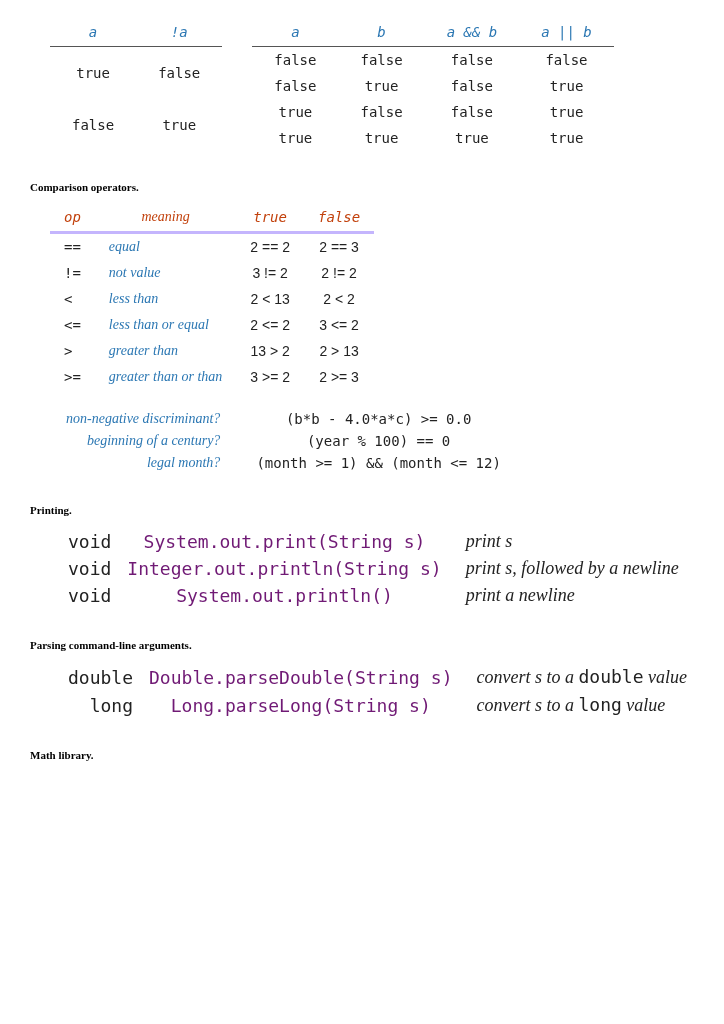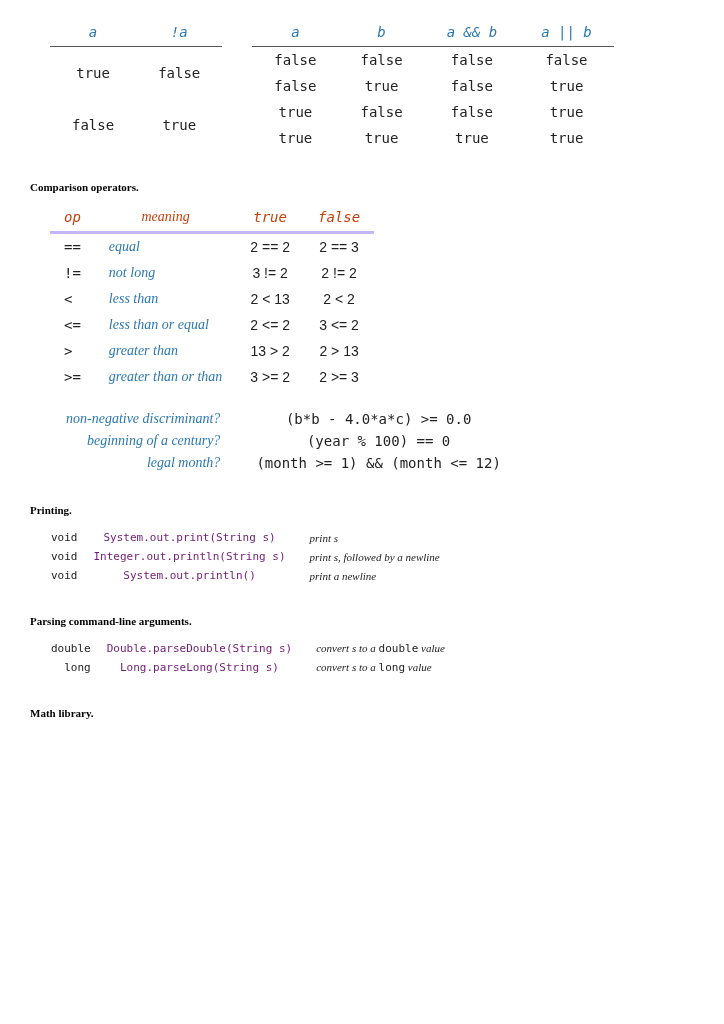--- a/index.html
+++ b/index.html
@@ -13,21 +13,21 @@
 table.cmp{border-collapse:collapse;font-size:14px;margin-left:20px}
 table.cmp th{padding:4px 14px 6px;color:#c2410c;font-style:italic;font-weight:normal;border-bottom:3px solid #c4b5fd;font-family:'Lucida Console',Menlo,Consolas,monospace}
 table.cmp th.meaning{font-family:Georgia,serif}
 table.cmp td{padding:5px 14px;color:#222}
 table.cmp td.op{font-family:'Lucida Console',Menlo,Consolas,monospace;text-align:left}
 table.cmp td.meaning{color:#2b77b3;font-style:italic;font-family:Georgia,serif;text-align:left}
 table.cmp td.ex{font-family:Liberation Sans, sans-serif;text-align:center}
 table.examples{border-collapse:collapse;font-size:14px;margin:18px 0 0 30px}
 table.examples td.q{color:#2b77b3;font-style:italic;font-family:Georgia,serif;text-align:right;padding:3px 30px 3px 6px}
 table.examples td.a{font-family:'Lucida Console',Menlo,Consolas,monospace;color:#222;text-align:center;padding:3px 6px}
-table.api{border-collapse:collapse;font-size:11px;margin-left:13px}
+table.api{border-collapse:collapse;font-size:18px;margin-left:30px}
 table.api td{padding:3px 8px}
 table.api td.ret{font-family:'Lucida Console',Menlo,Consolas,monospace;text-align:right;color:#222}
 table.api td.sig{font-family:'Lucida Console',Menlo,Consolas,monospace;text-align:center;color:#701a75}
 table.api td.desc{font-style:italic;font-family:Georgia,serif;color:#222;padding-left:16px}
 table.api td.desc .mono{font-style:normal}
 </style>
 </head>
 <body>
 
 <div class="truth-wrap">
@@ -100,21 +100,21 @@
     </thead>
   <tbody id="cmp-body">
       <tr>
         <td class="op">==</td>
         <td class="meaning">equal</td>
         <td class="ex">2 == 2</td>
         <td class="ex">2 == 3</td>
       </tr>
       <tr>
         <td class="op">!=</td>
-        <td class="meaning">not long</td>
+        <td class="meaning">not value</td>
         <td class="ex">3 != 2</td>
         <td class="ex">2 != 2</td>
       </tr>
       <tr>
         <td class="op">&lt;</td>
         <td class="meaning">less than</td>
         <td class="ex">2 &lt; 13</td>
         <td class="ex">2 &lt; 2</td>
       </tr>
       <tr>

